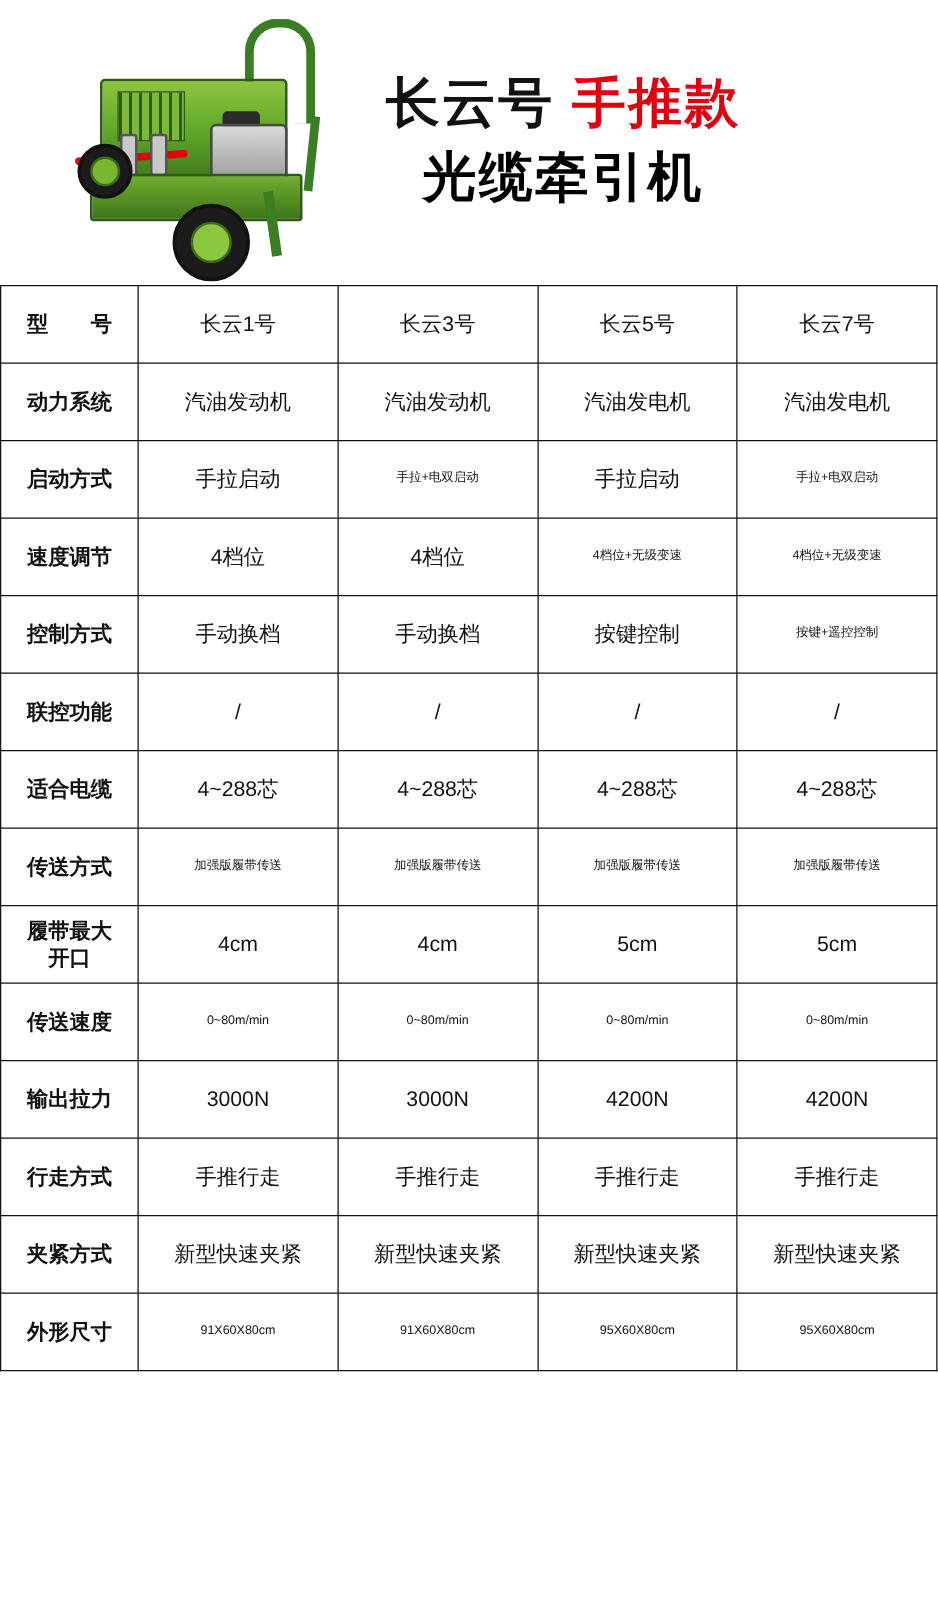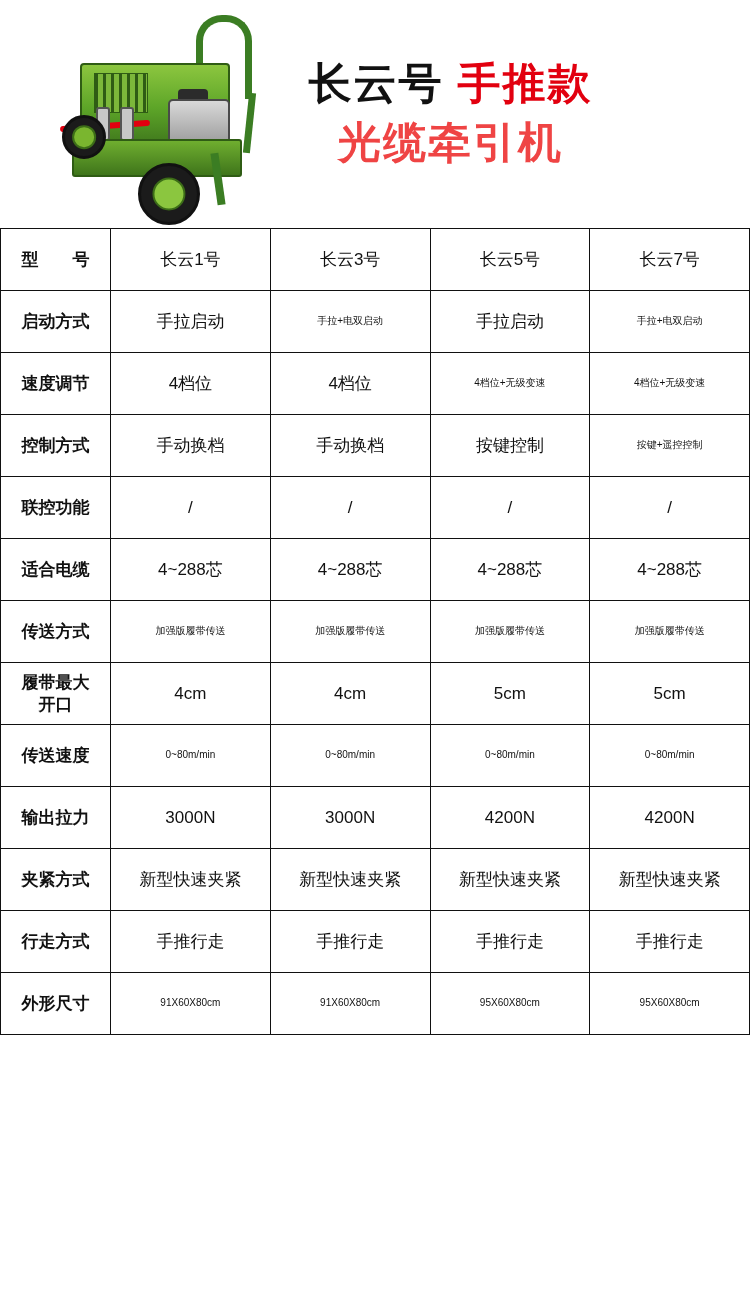--- a/index.html
+++ b/index.html
@@ -48,21 +48,21 @@
     line-height: 1.25;
     white-space: nowrap;
   }
   .title-line1 .brand { color: #111; }
   .title-line1 .highlight { color: #e2000f; margin-left: 14px; }
   .title-line2 {
     font-size: 43px;
     font-weight: bold;
     letter-spacing: 2px;
     line-height: 1.3;
-    color: #ef4444;
+    color: #000000;
     margin-top: 4px;
   }
 
   
   .machine { position: absolute; inset: 0; }
   .handle-bar {
     position: absolute;
     left: 196px; top: 12px;
     width: 56px; height: 84px;
     border: 7px solid #3b7d23;
@@ -223,20 +223,27 @@
   <table class="spec-table">
     <tbody>
         <tr>
           <td class="rowlabel label-spaced">型　　号</td>
           <td>长云1号</td>
           <td>长云3号</td>
           <td>长云5号</td>
           <td>长云7号</td>
         </tr>
         <tr>
+          <td class="rowlabel">动力系统</td>
+          <td>汽油发动机</td>
+          <td>汽油发动机</td>
+          <td>汽油发电机</td>
+          <td>汽油发电机</td>
+        </tr>
+        <tr>
           <td class="rowlabel">启动方式</td>
           <td>手拉启动</td>
           <td class="small">手拉+电双启动</td>
           <td>手拉启动</td>
           <td class="small">手拉+电双启动</td>
         </tr>
         <tr>
           <td class="rowlabel">速度调节</td>
           <td>4档位</td>
           <td>4档位</td>
@@ -286,34 +293,34 @@
           <td class="small">0~80m/min</td>
         </tr>
         <tr>
           <td class="rowlabel">输出拉力</td>
           <td>3000N</td>
           <td>3000N</td>
           <td>4200N</td>
           <td>4200N</td>
         </tr>
         <tr>
+          <td class="rowlabel">行走方式</td>
+          <td>手推行走</td>
+          <td>手推行走</td>
+          <td>手推行走</td>
+          <td>手推行走</td>
+        </tr>
+        <tr>
           <td class="rowlabel">夹紧方式</td>
           <td>新型快速夹紧</td>
           <td>新型快速夹紧</td>
           <td>新型快速夹紧</td>
           <td>新型快速夹紧</td>
         </tr>
         <tr>
-          <td class="rowlabel">行走方式</td>
-          <td>手推行走</td>
-          <td>手推行走</td>
-          <td>手推行走</td>
-          <td>手推行走</td>
-        </tr>
-        <tr>
           <td class="rowlabel">外形尺寸</td>
           <td class="small">91X60X80cm</td>
           <td class="small">91X60X80cm</td>
           <td class="small">95X60X80cm</td>
           <td class="small">95X60X80cm</td>
         </tr>
       </tbody>
   </table>
 
 </div>

